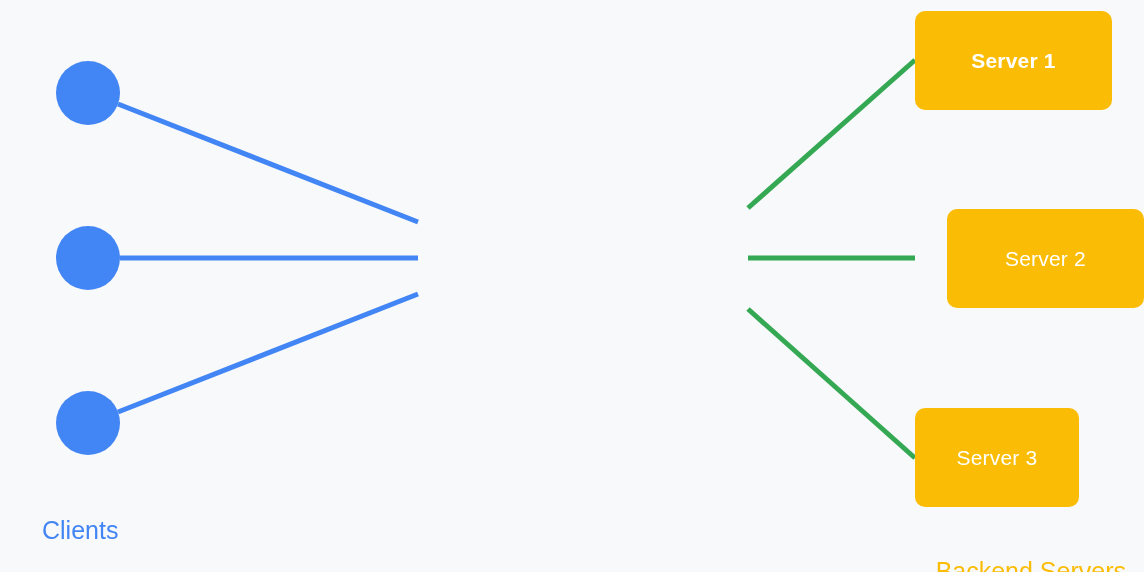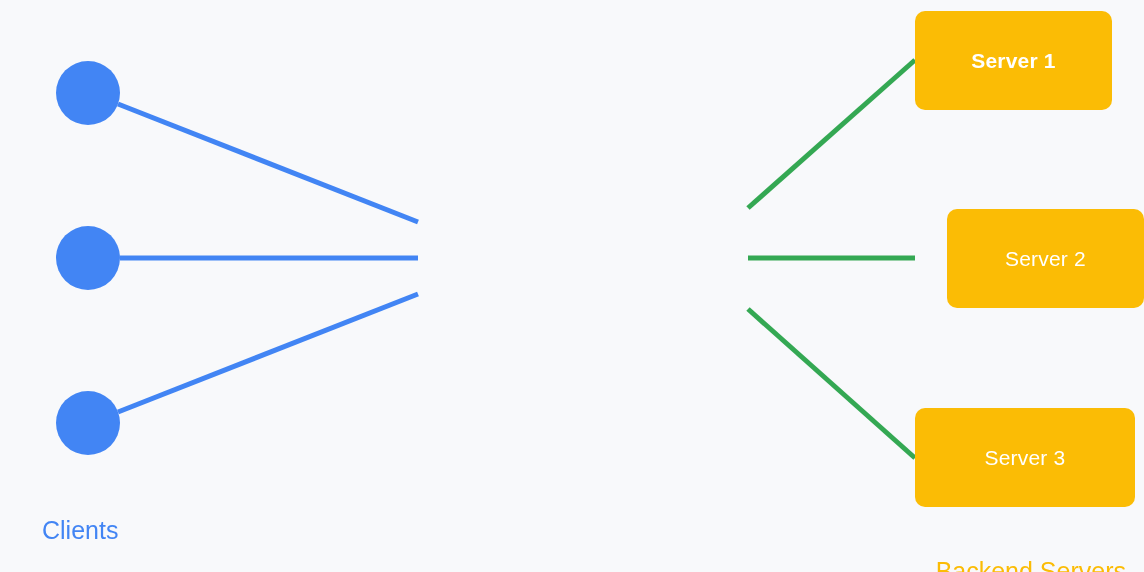--- a/index.html
+++ b/index.html
@@ -81,20 +81,20 @@
   <div class="node client-node" style="left: 56px; top: 226px; width: 64px; height: 64px; background: rgb(66, 133, 244);"></div>
   <div class="node client-node" style="left: 56px; top: 391px; width: 64px; height: 64px; background: rgb(66, 133, 244);"></div>
 
 
   <div class="node box-node server-node" style="left: 915px; top: 11px; width: 197px; height: 99px; background: rgb(251, 188, 5); color: rgb(255, 255, 255); font-weight: bold;">
     <span>Server 1</span>
   </div>
   <div class="node box-node server-node" style="left: 915px; top: 209px; width: 197px; height: 99px; background: rgb(251, 188, 5); color: rgb(255, 255, 255); margin-left: 32px;">
     <span>Server 2</span>
   </div>
-  <div class="node box-node server-node" style="left: 915px; top: 408px; width: 220px; height: 99px; background: rgb(251, 188, 5); color: rgb(255, 255, 255);">
+  <div class="node box-node server-node" style="left: 915px; top: 408px; width: 164px; height: 99px; background: rgb(251, 188, 5); color: rgb(255, 255, 255);">
     <span>Server 3</span>
   </div>
 
   <div class="group-label clients-label" style="left: 42px; top: 483px; color: rgb(66, 133, 244);">Clients</div>
   <div class="group-label servers-label" style="right: 18px; top: 533px; color: rgb(251, 188, 5);">Backend Servers</div>
 
 </div>
 
 </body></html>

